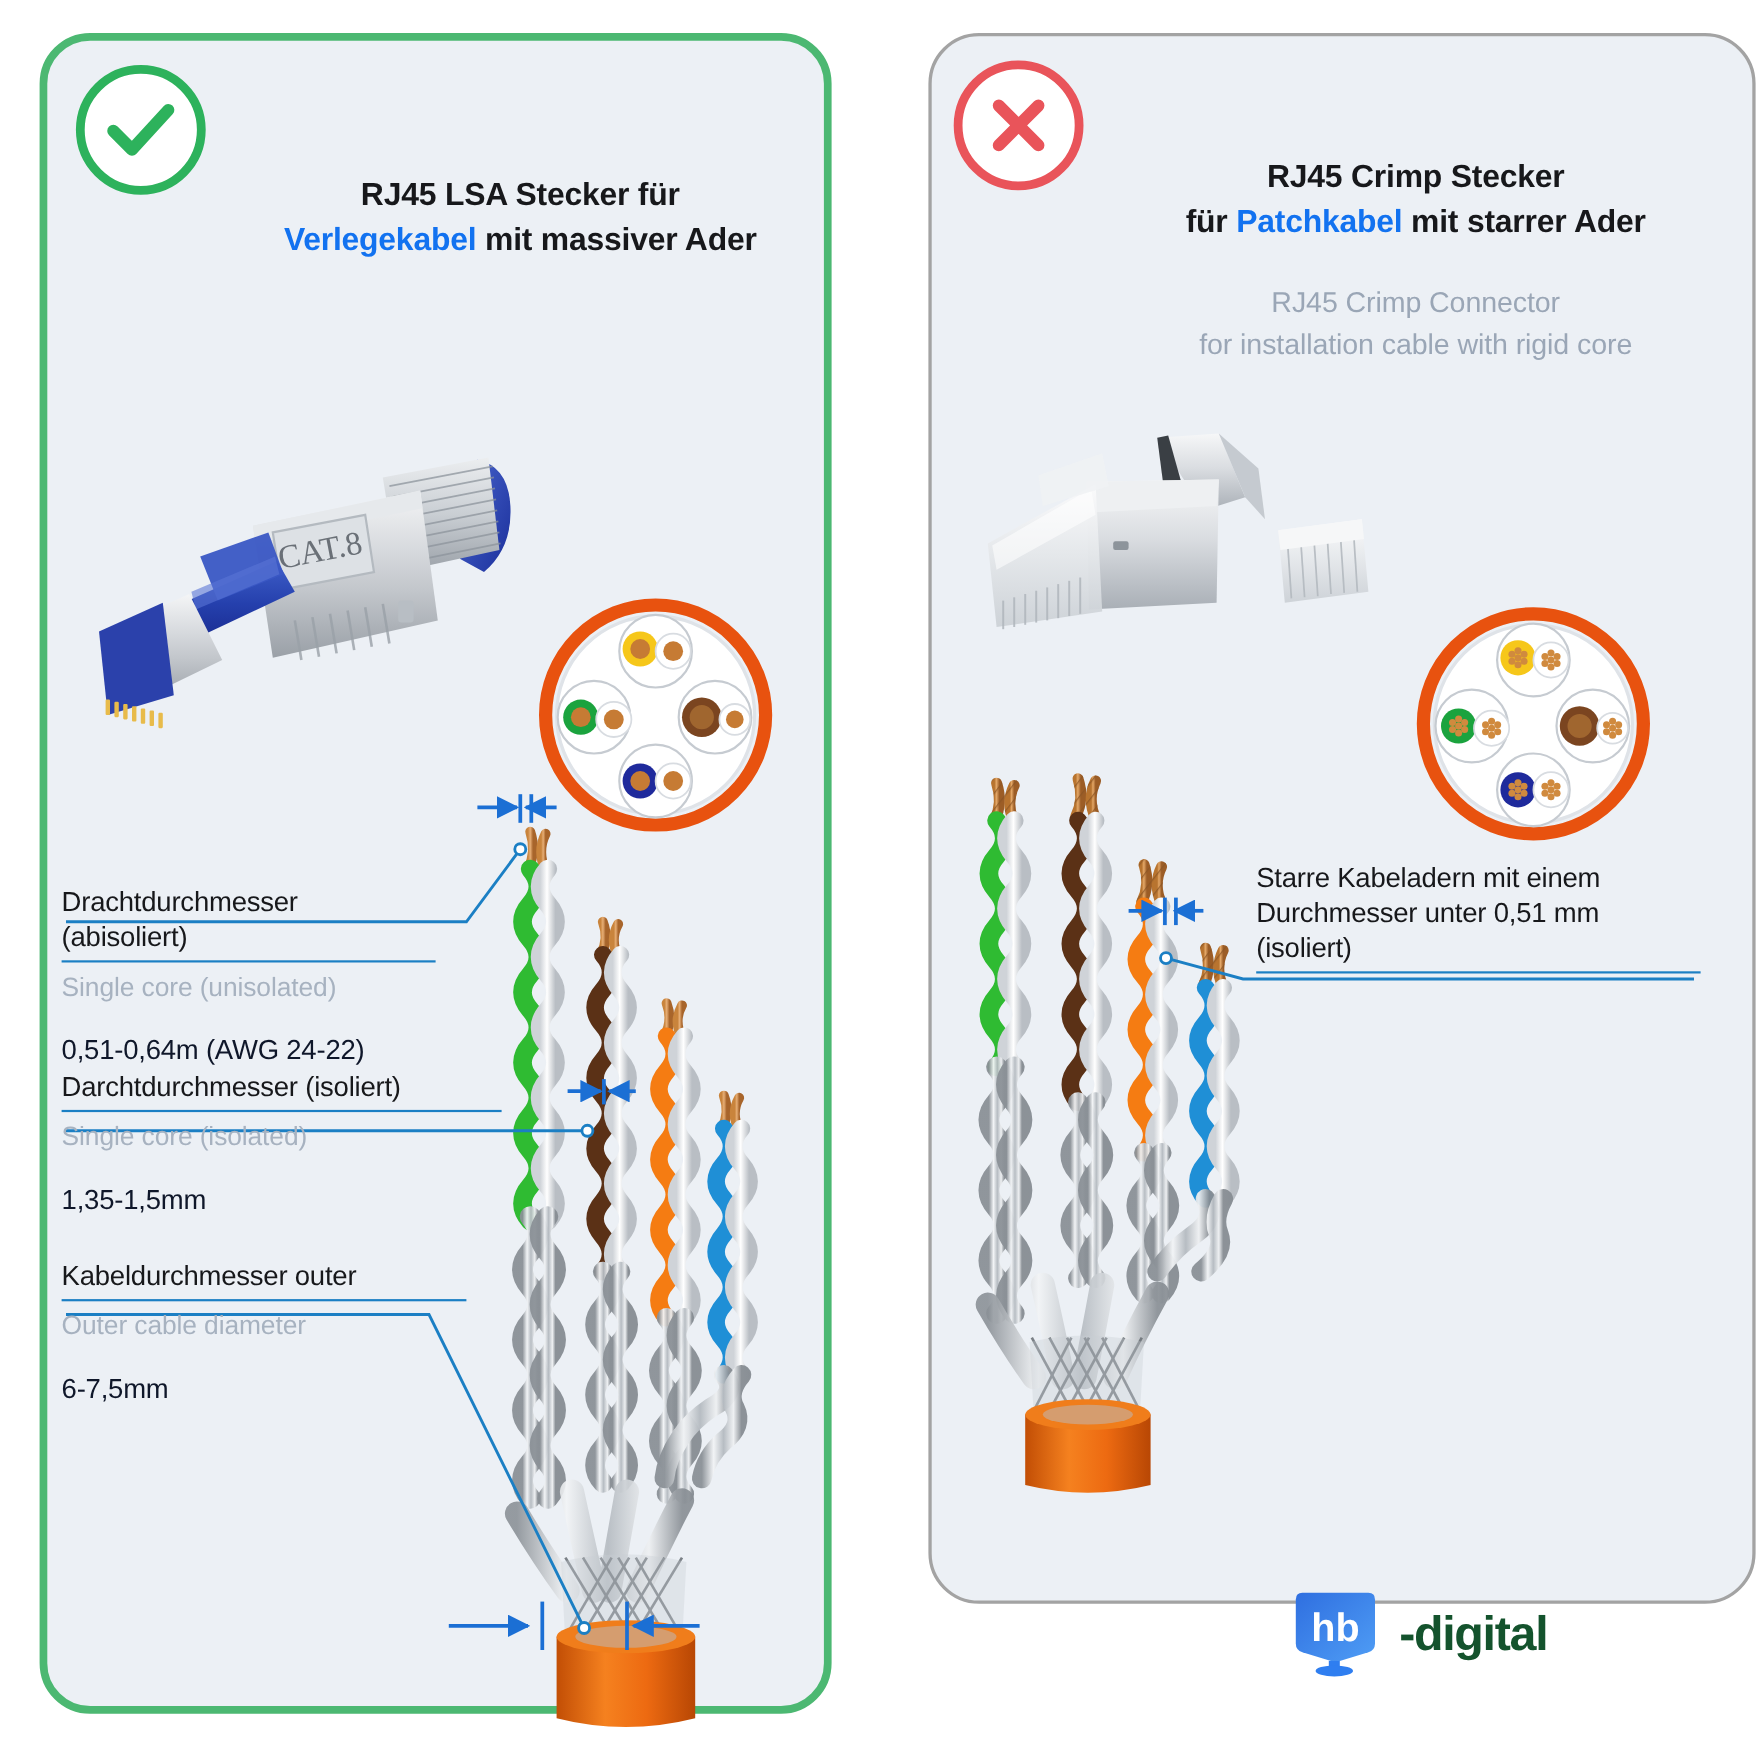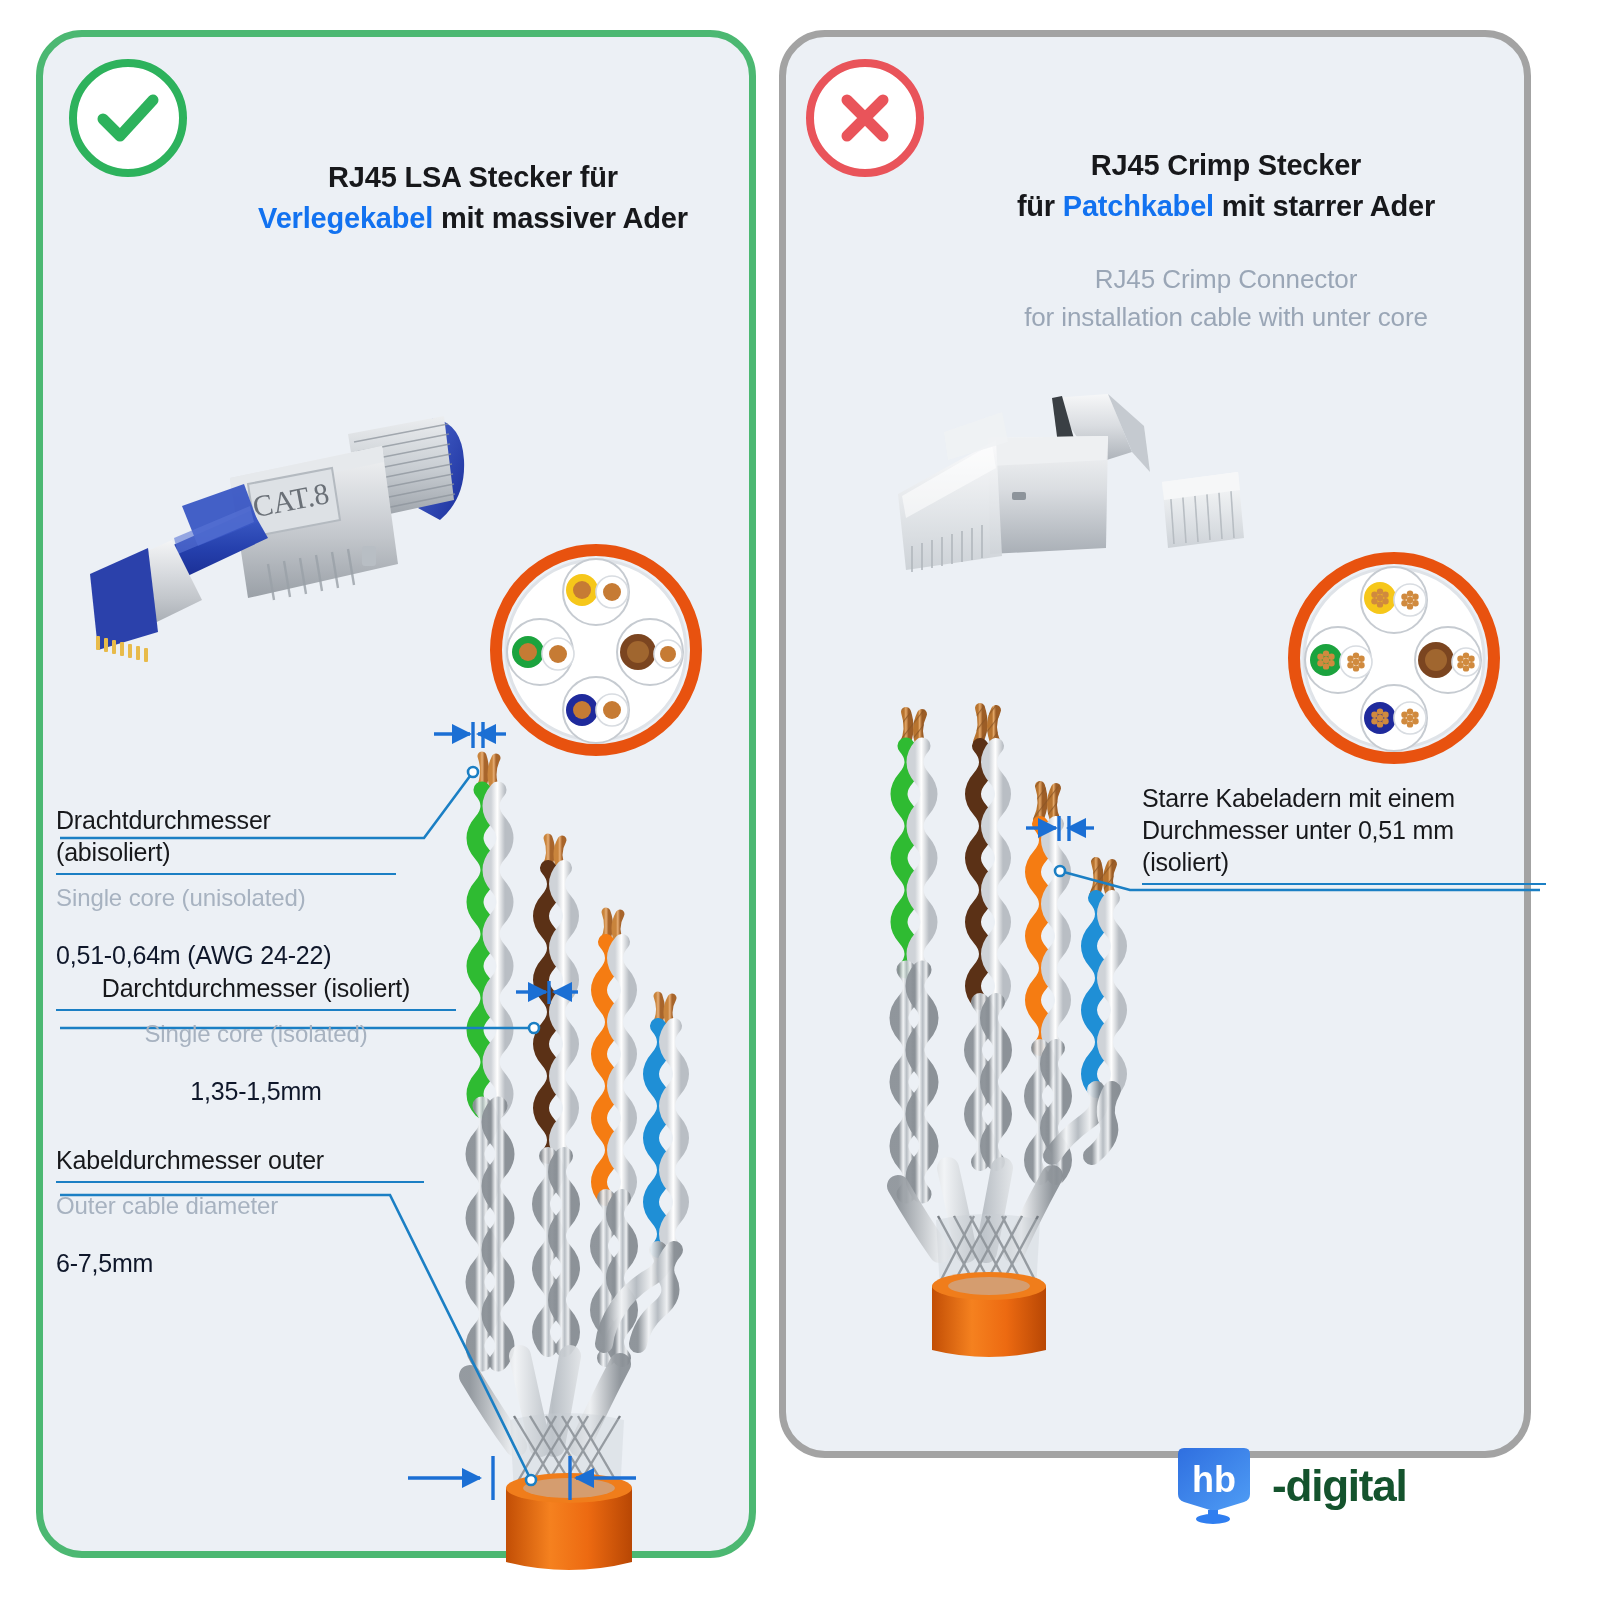--- a/index.html
+++ b/index.html
@@ -13,22 +13,22 @@
 
   
   .panel {
     position: absolute;
     border-radius: 46px;
     background: #ecf0f5;
     overflow: hidden;
   }
   .panel.good { left: 36px;  top: 30px;  width: 720px;  height: 1528px;
                 border: 7px solid #4cb872; }
-  .panel.bad  { left: 779px; top: 30px;  width: 752px;  height: 1428px;
-                border: 7px solid #a3a3a3; }
+  .panel.bad  { left: 844px; top: 30px;  width: 752px;  height: 1428px;
+                border: 3px solid #a3a3a3; }
 
   
   .badge {
     position: absolute;
     width: 118px; height: 118px;
     border-radius: 50%;
     background: #ffffff;
     display: flex; align-items: center; justify-content: center;
   }
   .badge.good { left: 26px; top: 22px; border: 8px solid #2db25c; }
@@ -84,21 +84,21 @@
     font-size: 24px; color: #a7b2c0; line-height: 1.3;
     letter-spacing: -0.1px;
   }
   .spec .t3 {
     margin-top: 28px;
     font-size: 25px; font-weight: 500; color: #0f172a;
     letter-spacing: -0.2px;
   }
 
   #spec-wire-bare    { left: 56px; top: 804px;  width: 340px; }
-  #spec-wire-ins     { left: 56px; top: 972px;  width: 400px; text-align: center; }
+  #spec-wire-ins     { left: 56px; top: 972px;  width: 400px; }
   #spec-cable-outer  { left: 56px; top: 1144px; width: 368px; }
   #spec-rigid-core   { left: 1142px; top: 782px; width: 404px; }
 
   
   .logo {
     position: absolute; left: 1172px; top: 1444px;
     display: flex; align-items: center; gap: 16px;
   }
   .logo-mark { position: relative; width: 84px; height: 84px; }
   .logo-mark svg { width: 84px; height: 84px; display: block; }
@@ -136,21 +136,21 @@
       </svg>
     </div>
 
     <div class="heads bad">
       <div class="h-main">
         <div>RJ45 Crimp Stecker</div>
         <div><span>für </span><span class="hl">Patchkabel</span><span> mit starrer Ader</span></div>
       </div>
       <div class="h-sub">
         <div>RJ45 Crimp Connector</div>
-        <div>for installation cable with unter core</div>
+        <div>for installation cable with rigid core</div>
       </div>
     </div>
   </div>
 
   <div class="photo lsa">
     <svg viewBox="0 0 420 280">
       <defs>
         <linearGradient id="mtl" x1="0" y1="0" x2="0" y2="1">
           <stop offset="0" stop-color="#f4f5f6"></stop>
             <stop offset="0.35" stop-color="#d7dade"></stop>

